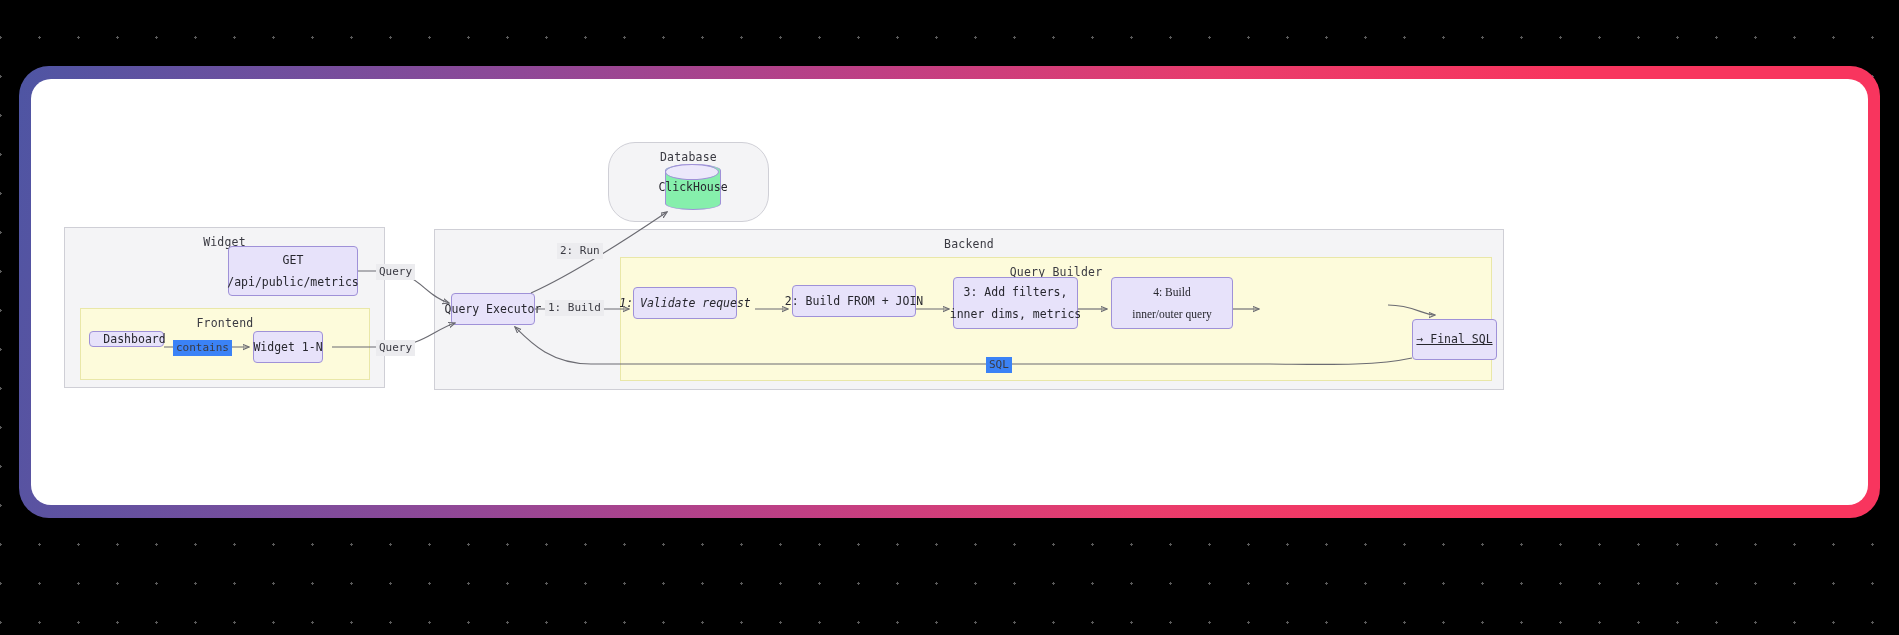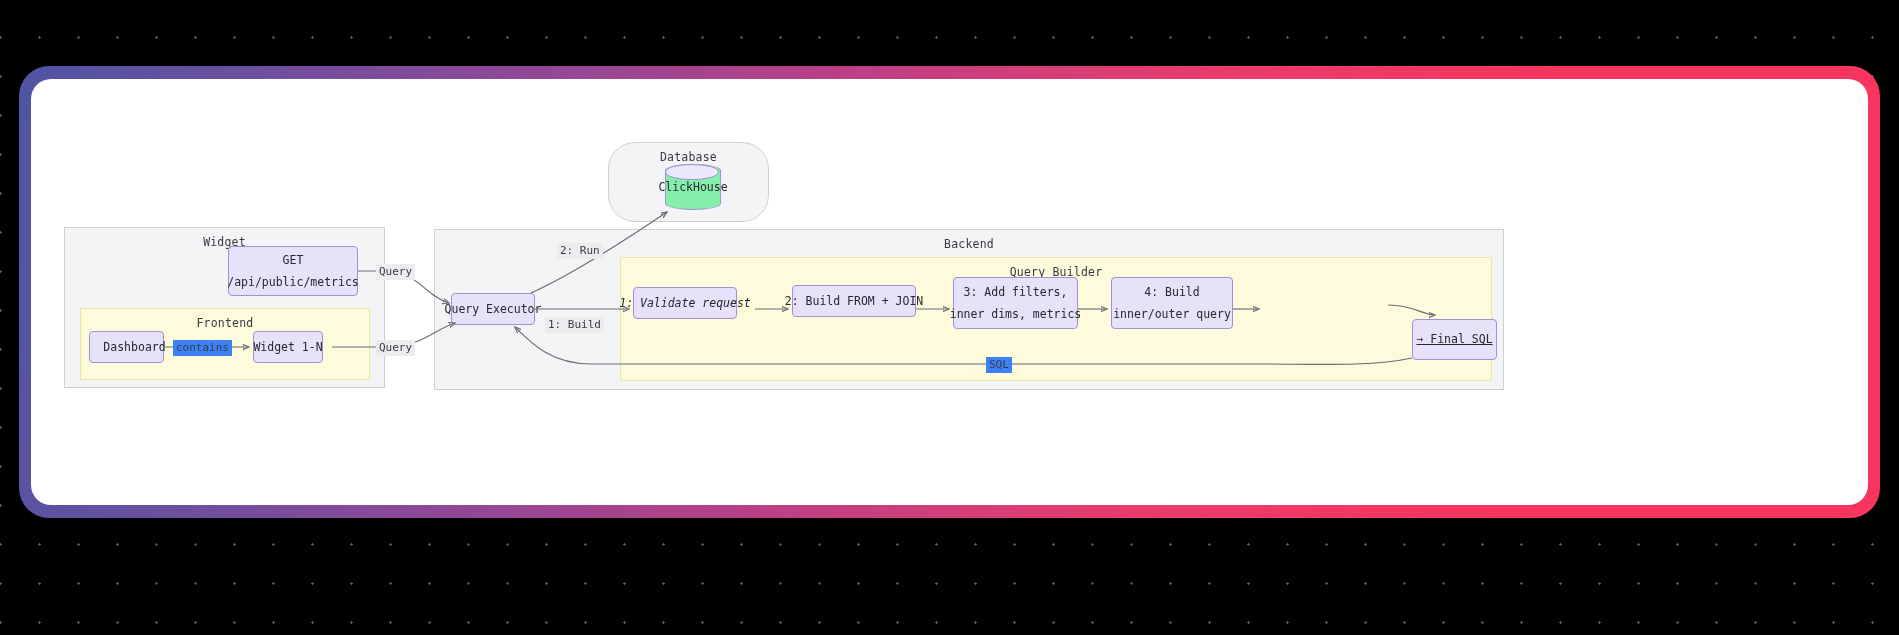--- a/index.html
+++ b/index.html
@@ -157,21 +157,21 @@
 
       <div class="node" style="left:197px; top:167px; width:130px; height:50px;">
         <span class="ln">GET</span>
         <span class="ln">/api/public/metrics</span>
       </div>
 
       <div class="group group-yellow" style="left:49px; top:229px; width:290px; height:72px;">
         <div class="group-title">Frontend</div>
       </div>
 
-      <div class="node" style="left:58px; top:252px; width:75px; height:32px;padding-left:16px;">
+      <div class="node" style="left:58px; top:252px; width:75px; height:16px;padding-left:16px;">
         <span class="ln">Dashboard</span>
       </div>
 
       <div class="node" style="left:222px; top:252px; width:70px; height:32px;">
         <span class="ln">Widget 1-N</span>
       </div>
 
       <div class="group group-grey" style="left:403px; top:150px; width:1070px; height:161px;">
         <div class="group-title">Backend</div>
       </div>
@@ -190,21 +190,21 @@
 
       <div class="node" style="left:761px; top:206px; width:124px; height:32px;">
         <span class="ln">2: Build FROM + JOIN</span>
       </div>
 
       <div class="node" style="left:922px; top:198px; width:125px; height:52px;">
         <span class="ln">3: Add filters,</span>
         <span class="ln">inner dims, metrics</span>
       </div>
 
-      <div class="node" style="left:1080px; top:198px; width:122px; height:52px;">
+      <div class="node" style="left:1080px; top:198px; width:122px; height:52px;font-family:Liberation Serif, serif;">
         <span class="ln">4: Build</span>
         <span class="ln">inner/outer query</span>
       </div>
 
 
       <div class="node" style="left:1381px; top:240px; width:85px; height:41px;text-decoration:underline;">
         <span class="ln">→ Final SQL</span>
       </div>
 
       <svg class="edges" viewBox="0 0 1837 426" preserveAspectRatio="none">
@@ -234,18 +234,18 @@
 
         <path d="M1357,226 C1382,226 1392,236 1404,236" marker-end="url(#ah)"></path>
 
         <path d="M1381,279 C1340,288 1280,285 1230,285 L560,285 C520,285 500,264 484,248" marker-end="url(#ah)"></path>
       </svg>
 
       <div class="elabel onyellow" style="left:142px; top:261px;">contains</div>
       <div class="elabel" style="left:345px; top:185px;">Query</div>
       <div class="elabel" style="left:345px; top:261px;">Query</div>
       <div class="elabel" style="left:526px; top:164px;">2: Run</div>
-      <div class="elabel" style="left:514px; top:238px;">1: Build</div>
+      <div class="elabel" style="left:514px; top:221px;">1: Build</div>
       <div class="elabel onyellow" style="left:955px; top:278px;">SQL</div>
 
     </div>
   </div>
 </div>
 
 </body></html>

